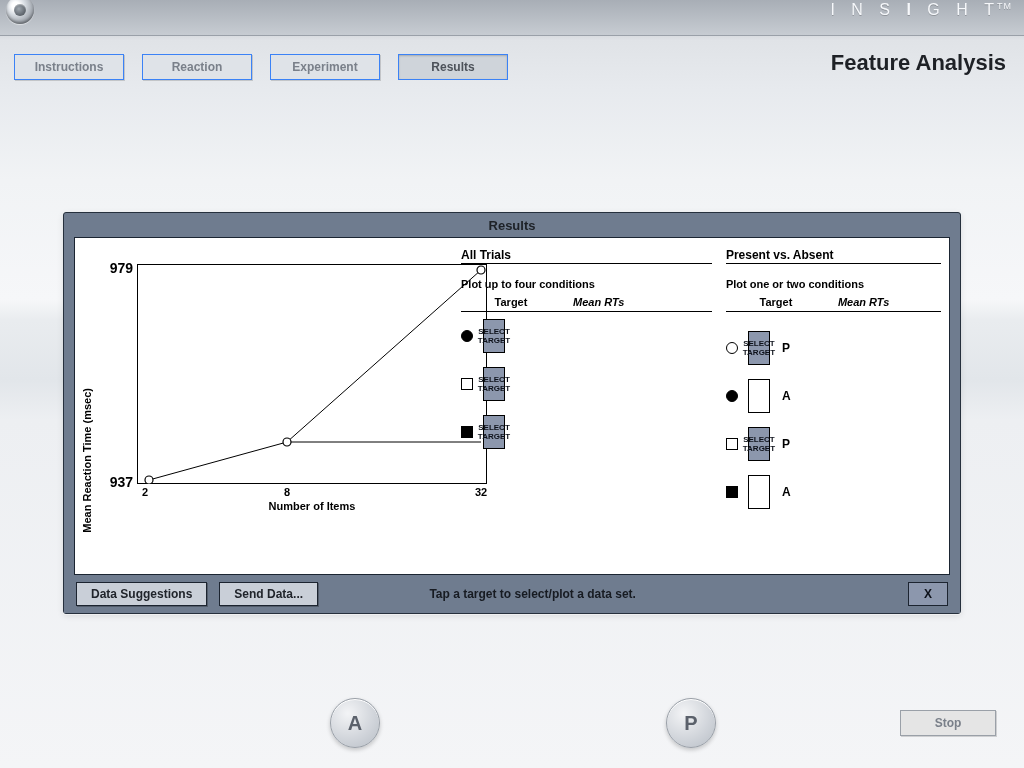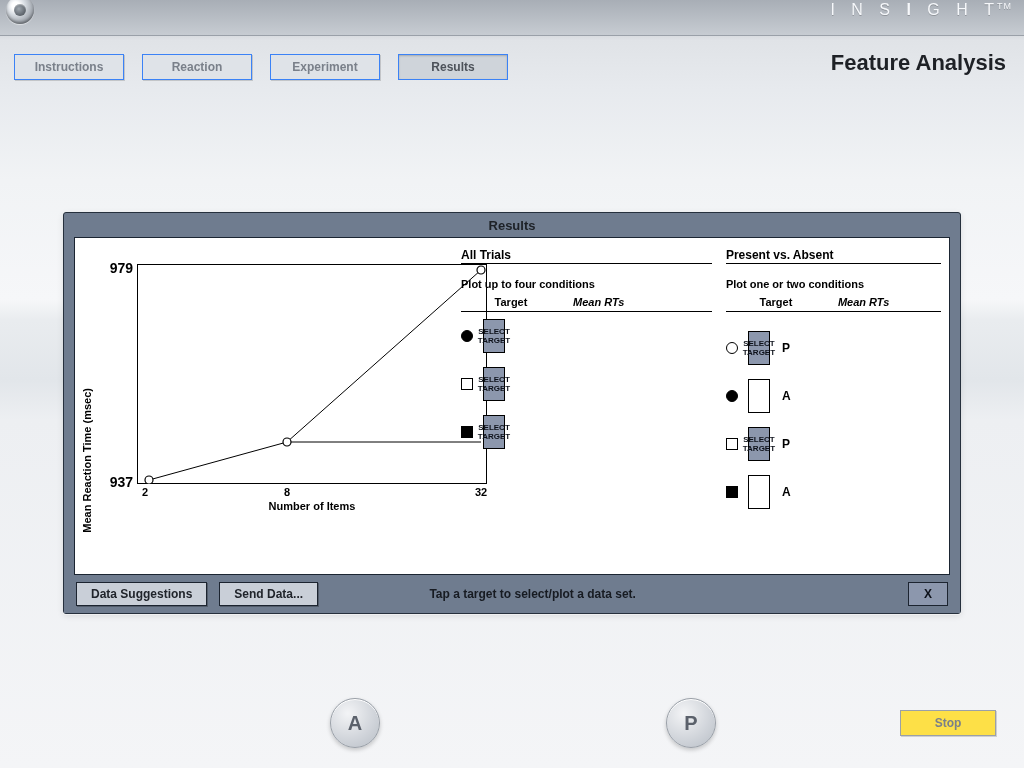--- a/index.html
+++ b/index.html
@@ -157,21 +157,21 @@
     border:1px solid #9aa0a8; box-shadow: 0 2px 4px rgba(0,0,0,.2), inset 0 1px 0 #fff;
     display:flex; align-items:center; justify-content:center;
     font-size:20px; font-weight:700; color:#5b616b; cursor:pointer;
   }
   #btnA { left:330px; top:698px; }
   #btnP { left:666px; top:698px; }
 
   .stop-btn {
     position:absolute; right:28px; top:710px;
     width:96px; height:26px; font-size:12px; font-weight:700;
-    color:#7a808a; background:#fde047; border:1px solid #9aa0a8;
+    color:#7a808a; background:#e5e5e5; border:1px solid #9aa0a8;
     box-shadow: 1px 1px 0 rgba(0,0,0,.15); cursor:pointer;
   }
 </style>
 </head>
 <body>
 
 <div class="header">
   <div class="eye-badge"></div>
   <div class="brand">
     i&nbsp;N&nbsp;S&nbsp;<b>I</b>&nbsp;G&nbsp;H&nbsp;T<sup>TM</sup>

